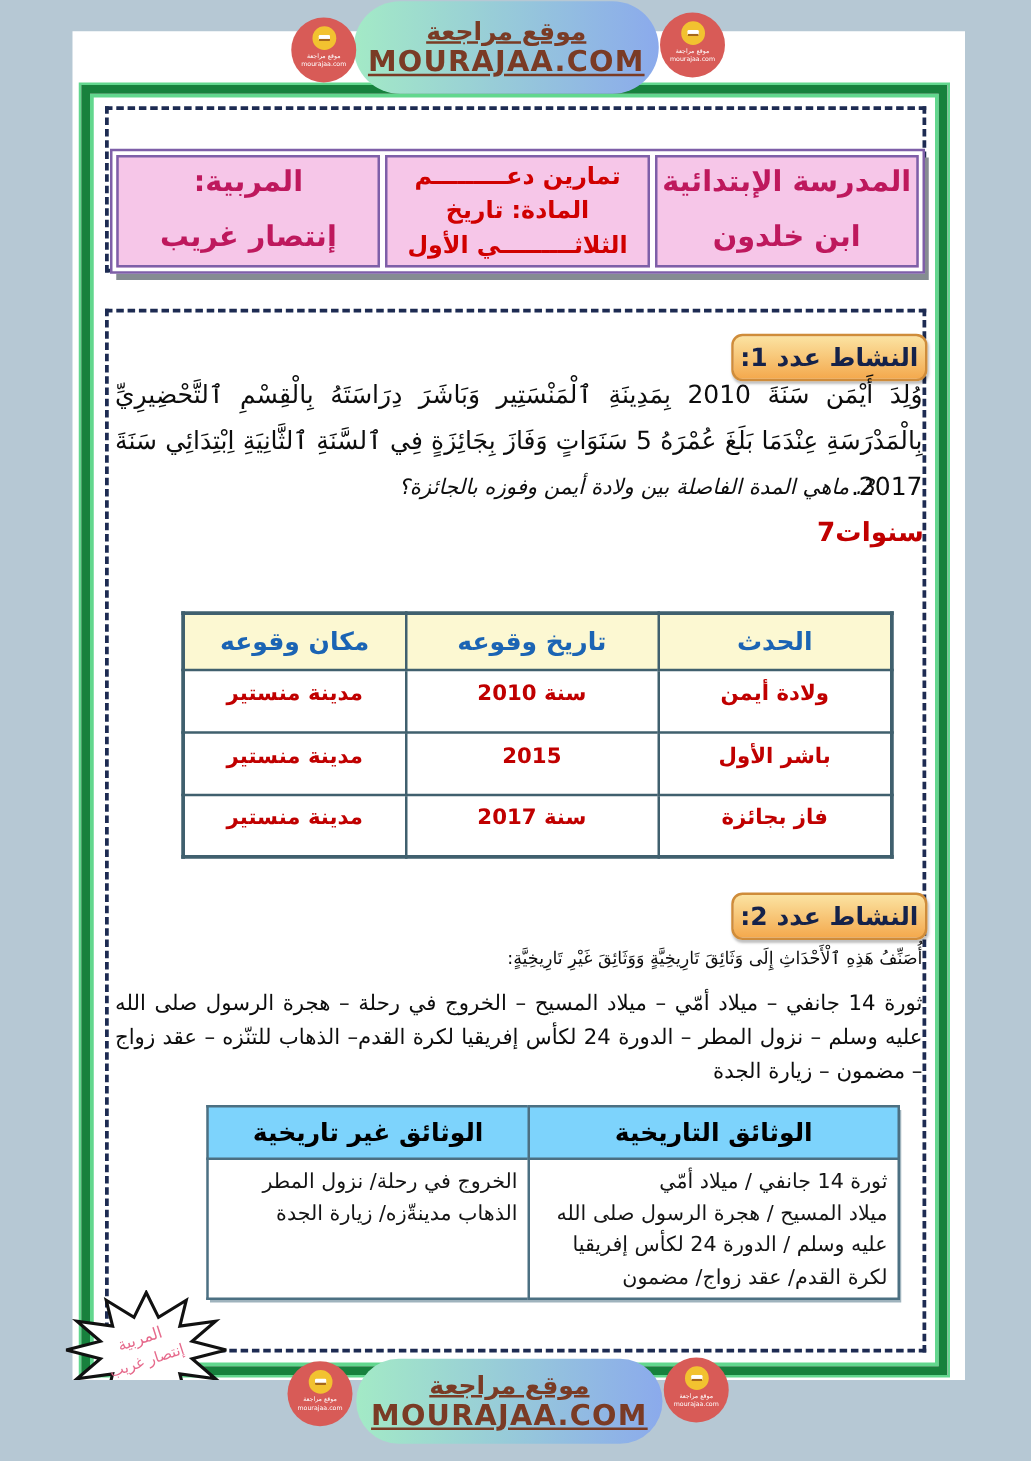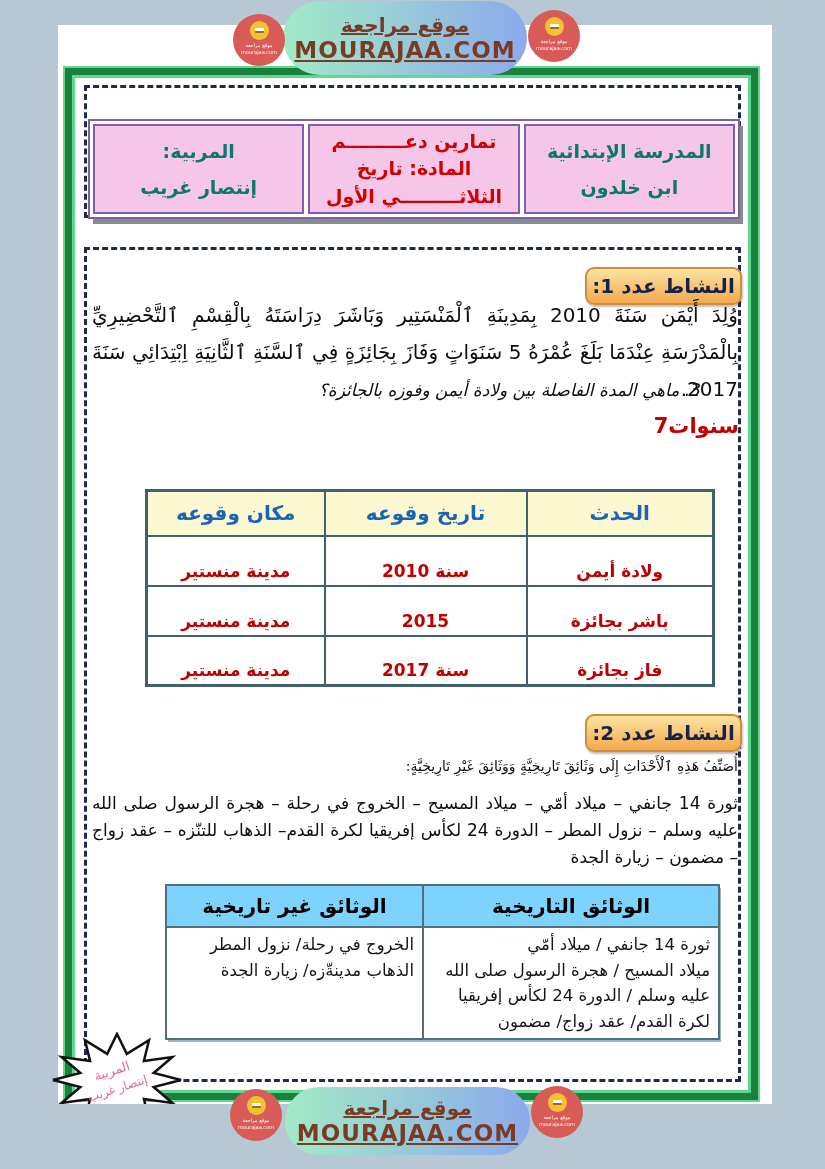--- a/index.html
+++ b/index.html
@@ -18,21 +18,21 @@
   #dash2 { left:84px; top:247px; width:657px; height:835px; }
 
   
   .info-table { position:absolute; left:88px; top:119px; width:652px; height:100px;
                 display:flex; flex-direction:row; direction:rtl;
                 border:2px solid #7e5fa8; background:#ffffff; padding:3px; gap:4px;
                 box-shadow: 4px 6px 0 -1px #858c92; z-index:3; }
   .info-cell { flex:1 1 0; border:2px solid #7e5fa8; background:#f6c6e8;
                display:flex; flex-direction:column; align-items:center; justify-content:center;
                font-weight:bold; text-align:center; }
-  .info-cell.blue { color:#0f766e; font-size:19px; line-height:1.9; }
+  .info-cell.blue { color:#be185d; font-size:23px; line-height:1.9; }
   .info-cell.red  { color:#d00000; font-size:19px; line-height:1.45; }
 
   
   .act-label { position:absolute; width:157px; height:38px; border-radius:9px;
                background:linear-gradient(#fbe3a2, #f4a94d); border:2px solid #cf8c3a;
                color:#15224a; font-weight:bold; font-size:20px;
                display:flex; align-items:center; justify-content:center; direction:rtl;
                box-shadow:1px 2px 2px rgba(0,0,0,0.25); z-index:3;margin-top:12px; }
   #act1-label { left:585px; top:255px; }
   #act2-label { left:585px; top:702px; }
@@ -44,21 +44,21 @@
   #q4     { left:92px; top:450px; width:609px; text-align:right; font-size:17px; }
   #intro2 { left:92px; top:758px; width:646px; text-align:right; font-size:14px; }
   #events2{ left:92px; top:790px; width:646px; text-align:justify; font-size:17px; line-height:1.6; }
 
   
   .t1 { position:absolute; left:145px; top:489px; width:567px; border-collapse:collapse;
         direction:rtl; table-layout:fixed; z-index:3; background:#fff;
         border:3px solid #40606e; }
   .t1 th, .t1 td { border:2px solid #40606e; text-align:center; }
   .t1 th { height:45px; background:#fcf8d2; color:#1b64b4; font-size:20px; font-weight:bold; vertical-align:middle; }
-  .t1 td { height:50px; color:#c00000; font-weight:bold; font-size:17px; vertical-align:bottom; padding-bottom:4px; }
+  .t1 td { height:50px; color:#c00000; font-weight:bold; font-size:17px; vertical-align:bottom; padding-bottom:20px; }
 
   
   .t2 { position:absolute; left:165px; top:884px; width:553px; border-collapse:collapse;
         direction:rtl; table-layout:fixed; z-index:3; background:#fff;
         border:2px solid #4c7082; box-shadow:2px 3px 0 -1px #9fb3bd; }
   .t2 th, .t2 td { border:2px solid #4c7082; }
   .t2 th { height:42px; background:#7dd3fc; color:#000; font-size:20px; font-weight:bold; text-align:center; vertical-align:middle; }
   .t2 td { height:110px; color:#141414; font-size:16.5px; line-height:1.55; text-align:right;
            vertical-align:top; padding:4px 8px; white-space:pre-line; }
 
@@ -129,21 +129,21 @@
         <th>مكان وقوعه</th>
       </tr>
     </thead>
     <tbody>
       <tr>
         <td>ولادة أيمن</td>
         <td>سنة 2010</td>
         <td>مدينة منستير</td>
       </tr>
       <tr>
-        <td>باشر بجائزة</td>
+        <td>باشر الأول</td>
         <td>2015</td>
         <td>مدينة منستير</td>
       </tr>
       <tr>
         <td>فاز بجائزة</td>
         <td>سنة 2017</td>
         <td>مدينة منستير</td>
       </tr>
     </tbody>
   </table>

